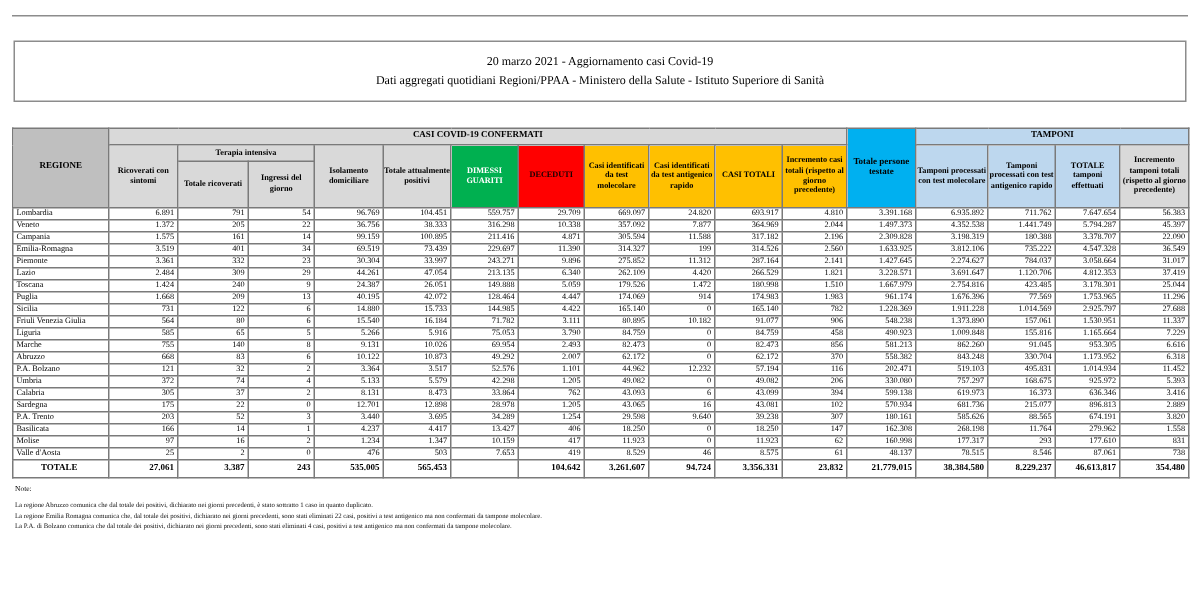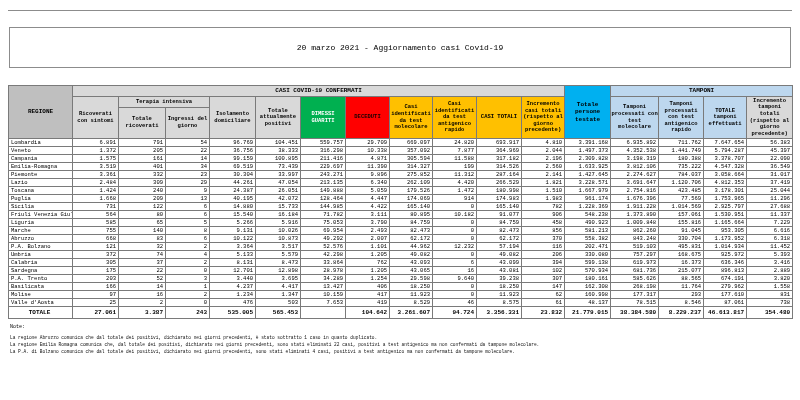--- a/index.html
+++ b/index.html
@@ -1,19 +1,19 @@
 <!DOCTYPE html>
 <html><head>
 <meta charset="utf-8">
 <style>
   * { box-sizing: border-box; }
   html, body { margin:0; padding:0; background:#ffffff; }
   .page {
     position:relative; width:800px; height:400px; background:#fff;
-    font-family:Liberation Mono, monospace; color:#000; overflow:hidden;padding-left:24px;
+    font-family:Liberation Serif, serif; color:#000; overflow:hidden;padding-left:24px;
   }
   .top-rule { position:absolute; left:8px; right:8px; top:10px; border-top:1px solid #8c8c8c; }
   .title-box {
     position:absolute; left:9px; right:9px; top:27px; height:41px;
     border:1px solid #8c8c8c; display:flex; flex-direction:column;
     align-items:center; justify-content:center; gap:5px; text-align:center;
   }
   .title-line  { font-size:8px; line-height:1; }
   .covid-table {
     position:absolute; left:8px; top:85px; width:784px;
@@ -53,20 +53,21 @@
 </style>
 </head>
 <body>
 
 <div class="page">
 
   <div class="top-rule"></div>
 
   <div class="title-box">
     <div class="title-line">20 marzo 2021 - Aggiornamento casi Covid-19</div>
+    <div class="title-line">Dati aggregati quotidiani Regioni/PPAA - Ministero della Salute - Istituto Superiore di Sanità</div>
   </div>
 
   <table class="covid-table">
     <colgroup>
       <col style="width:64px">
         <col style="width:46px">
         <col style="width:47px">
         <col style="width:44px">
       <col style="width:46px">
         <col style="width:45px">

